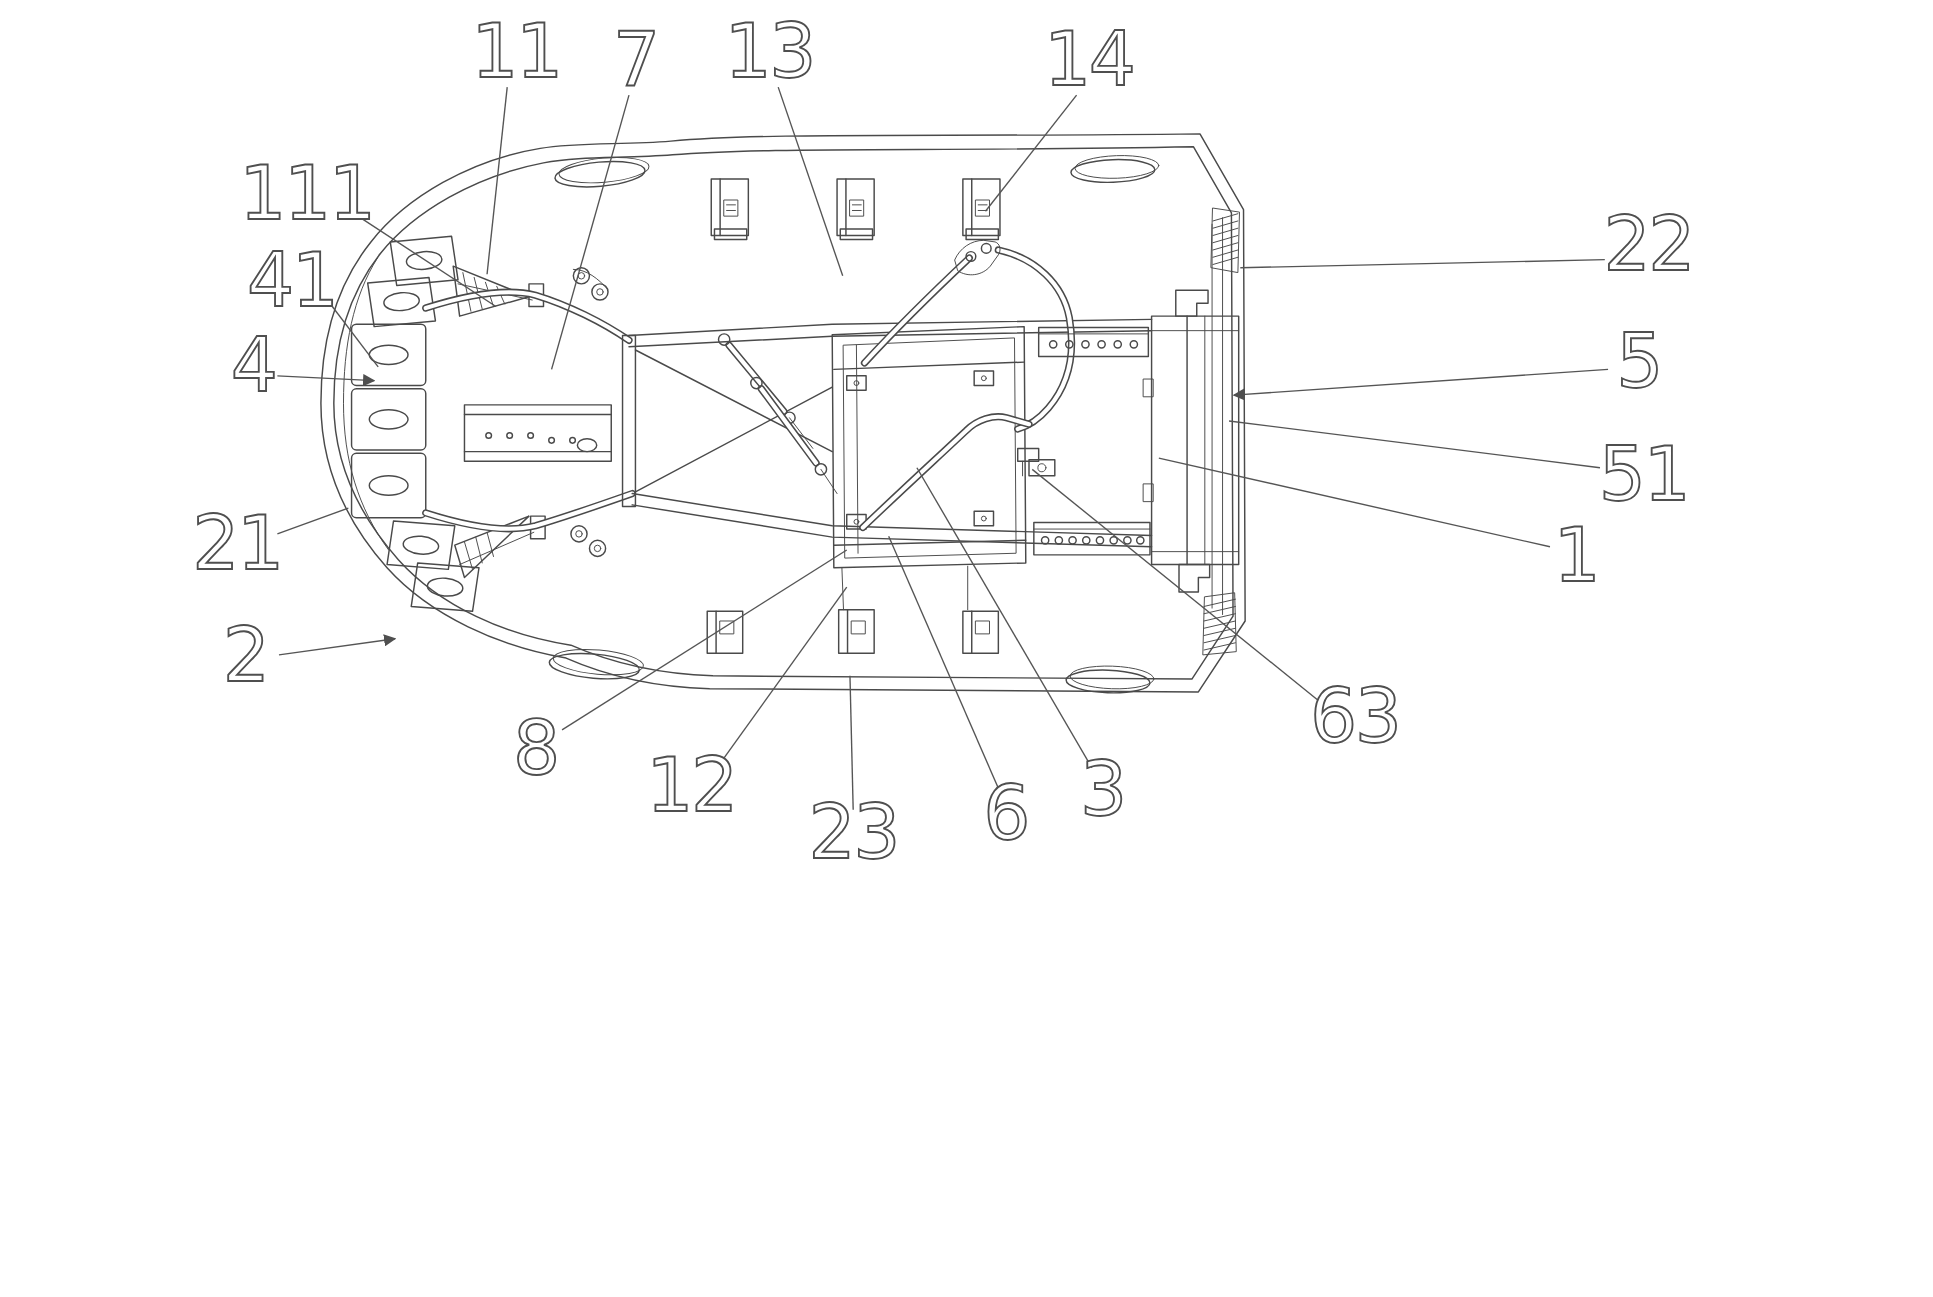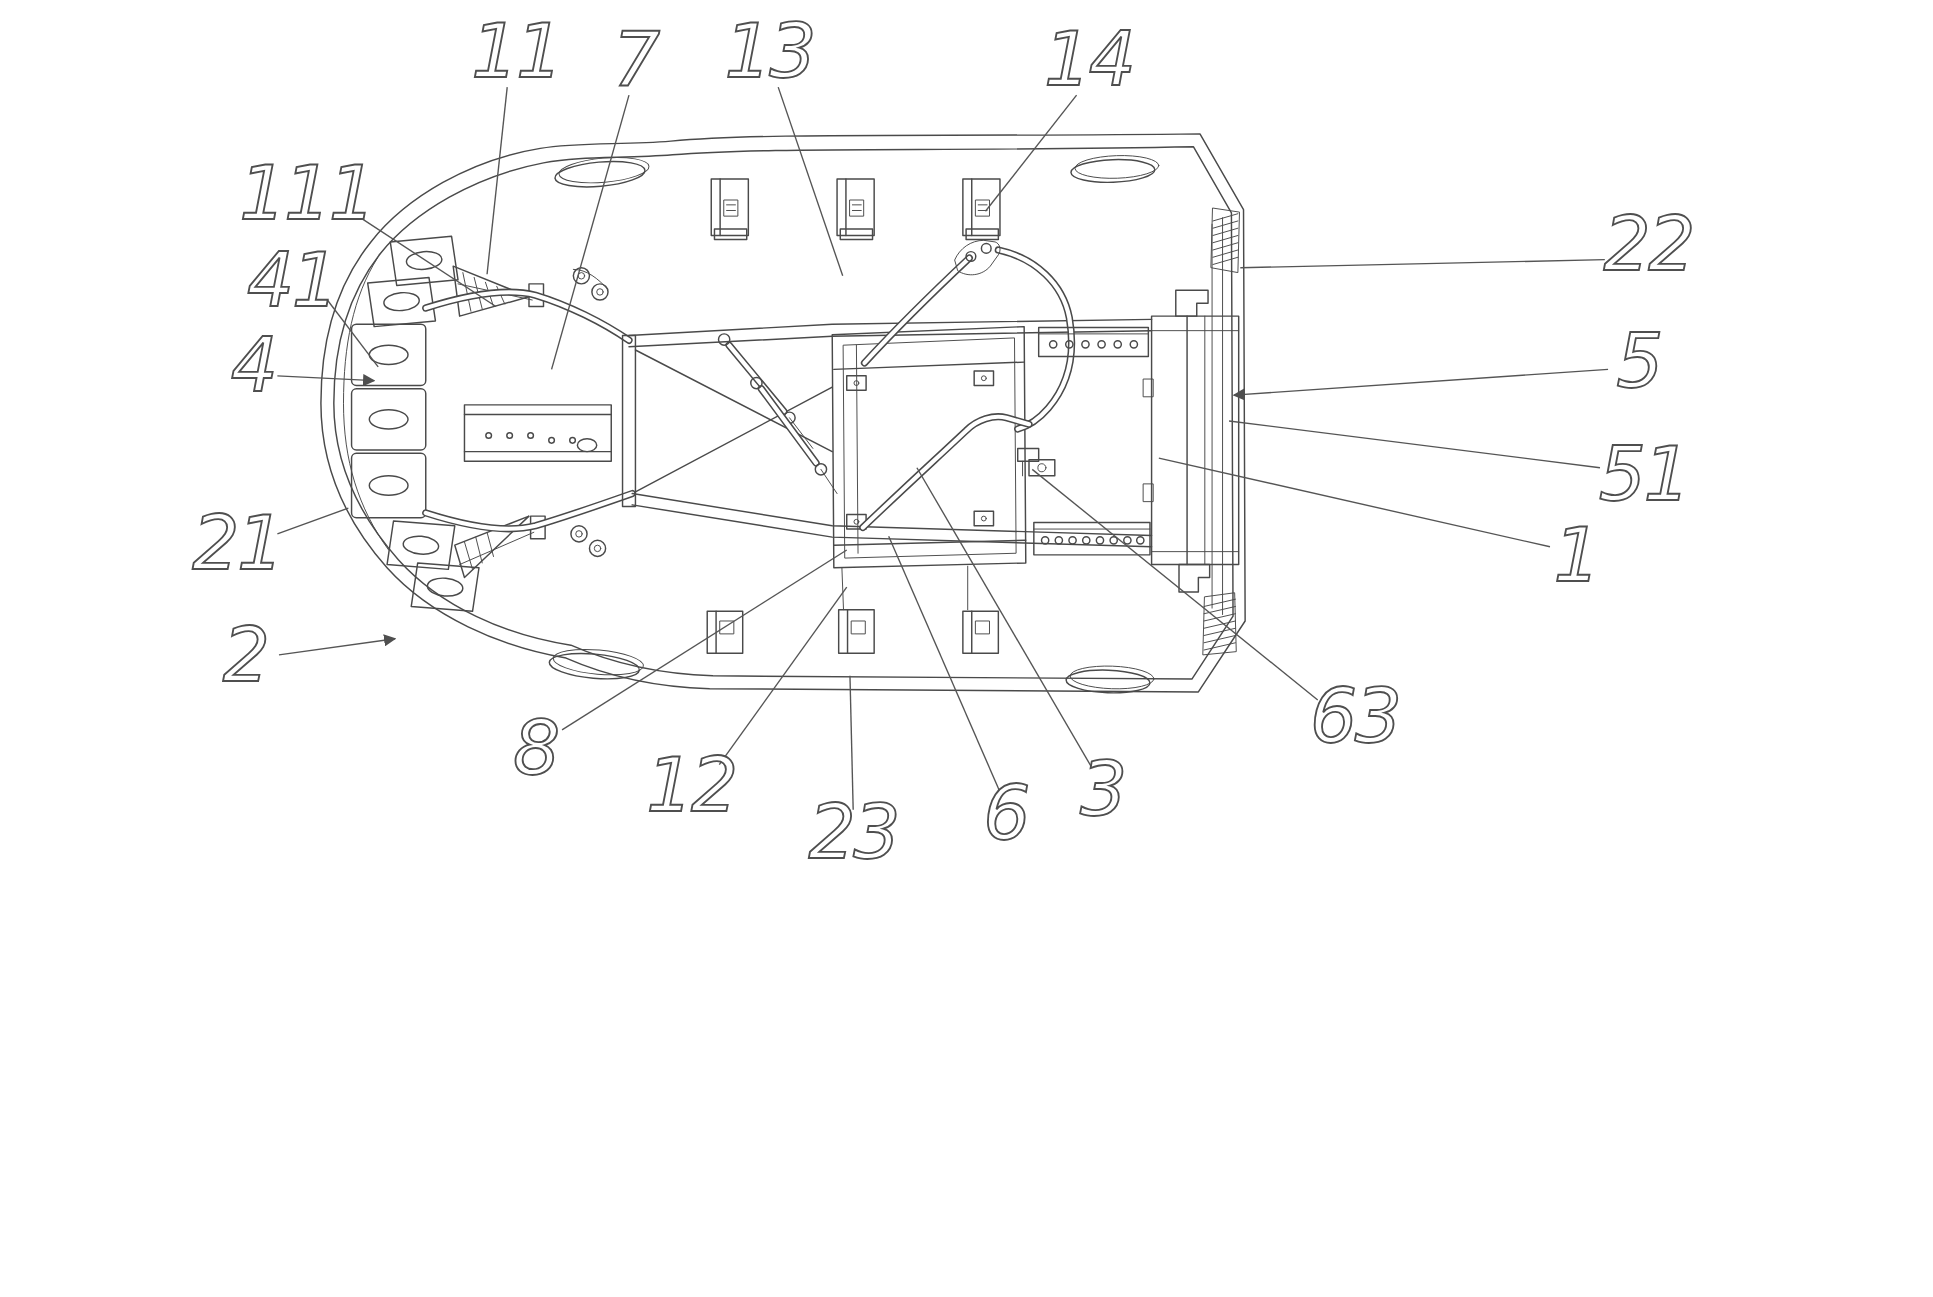--- a/index.html
+++ b/index.html
@@ -4,21 +4,21 @@
 <style>
   :root{
     --bg:#ffffff;
     --line-color:#4a4a4a;
     --label-outline:#4f4f4f;
     --label-fill:#ffffff;
     --leader-color:#555555;
   }
   html,body{margin:0;padding:0;background:var(--bg);}
   body{width:1933px;height:1297px;overflow:hidden;font-family:"DejaVu Sans",sans-serif;}
-  .stage{position:relative;width:1933px;height:1046px;background:var(--bg);font-style:italic;}
+  .stage{position:relative;width:1933px;height:1046px;background:var(--bg);}
   svg{display:block;width:100%;height:100%;}
   .draw{stroke:var(--line-color);stroke-width:1.8;fill:none;stroke-linejoin:round;stroke-linecap:round;}
   .thin{stroke-width:1.2;}
   .tube-o{stroke-width:9;}
   .tube-i{stroke:#ffffff;stroke-width:5.2;}
   .leader{stroke:var(--leader-color);stroke-width:1.7;fill:none;}
   .ref-num{
     font-family:"DejaVu Sans",sans-serif;
     font-size:92px;
     letter-spacing:-3px;

